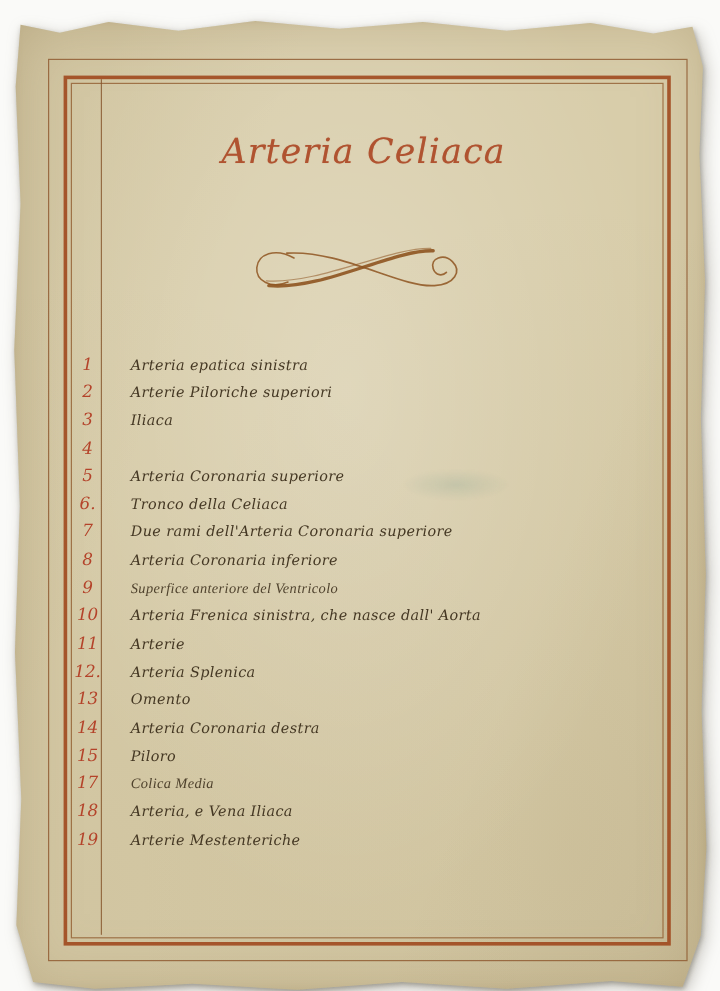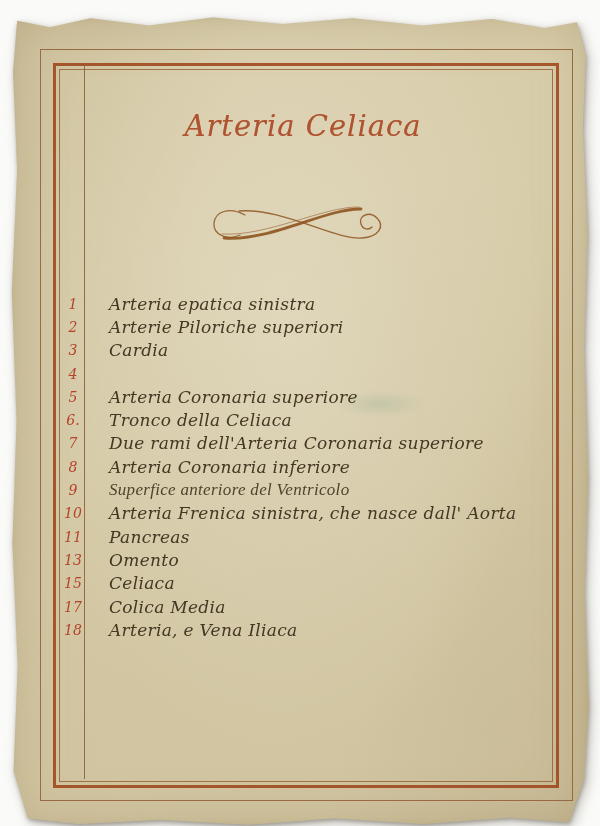--- a/index.html
+++ b/index.html
@@ -53,21 +53,21 @@
     filter:blur(1px);
   }
   .list{position:absolute;left:52px;top:277px;width:490px;}
   .row{display:flex;align-items:center;height:23.3px;}
   .num{
     flex:0 0 24px;text-align:center;
     font-style:italic;font-size:14px;color:#b4432a;
   }
   .txt{
     padding-left:24px;white-space:nowrap;
-    font-style:italic;font-size:17px;letter-spacing:.3px;
+    font-style:italic;font-size:12px;letter-spacing:.3px;
     color:#443723;
   }
   .row:nth-child(9) .txt, .row:nth-child(16) .txt{opacity:.92;font-family:Liberation Serif, serif;}
 </style>
 </head>
 <body>
 
 <div class="stage">
   <div class="paper-wrap">
     <div class="paper">
@@ -93,21 +93,21 @@
         <div class="row">
             <span class="num">1</span>
             <span class="txt">Arteria epatica sinistra</span>
           </div>
         <div class="row">
             <span class="num">2</span>
             <span class="txt">Arterie Piloriche superiori</span>
           </div>
         <div class="row">
             <span class="num">3</span>
-            <span class="txt">Cardia</span>
+            <span class="txt">Iliaca</span>
           </div>
         <div class="row">
             <span class="num">4</span>
           </div>
         <div class="row">
             <span class="num">5</span>
             <span class="txt">Arteria Coronaria superiore</span>
           </div>
         <div class="row">
             <span class="num">6.</span>
@@ -124,35 +124,47 @@
         <div class="row">
             <span class="num">9</span>
             <span class="txt">Superfice anteriore del Ventricolo</span>
           </div>
         <div class="row">
             <span class="num">10</span>
             <span class="txt">Arteria Frenica sinistra, che nasce dall' Aorta</span>
           </div>
         <div class="row">
             <span class="num">11</span>
-            <span class="txt">Pancreas</span>
+            <span class="txt">Arterie</span>
+          </div>
+        <div class="row">
+            <span class="num">12.</span>
+            <span class="txt">Arteria Splenica</span>
           </div>
         <div class="row">
             <span class="num">13</span>
             <span class="txt">Omento</span>
           </div>
         <div class="row">
+            <span class="num">14</span>
+            <span class="txt">Arteria Coronaria destra</span>
+          </div>
+        <div class="row">
             <span class="num">15</span>
-            <span class="txt">Celiaca</span>
+            <span class="txt">Piloro</span>
           </div>
         <div class="row">
             <span class="num">17</span>
             <span class="txt">Colica Media</span>
           </div>
         <div class="row">
             <span class="num">18</span>
             <span class="txt">Arteria, e Vena Iliaca</span>
           </div>
+        <div class="row">
+            <span class="num">19</span>
+            <span class="txt">Arterie Mestenteriche</span>
+          </div>
       </div>
 
     </div>
   </div>
 </div>
 
 </body></html>

